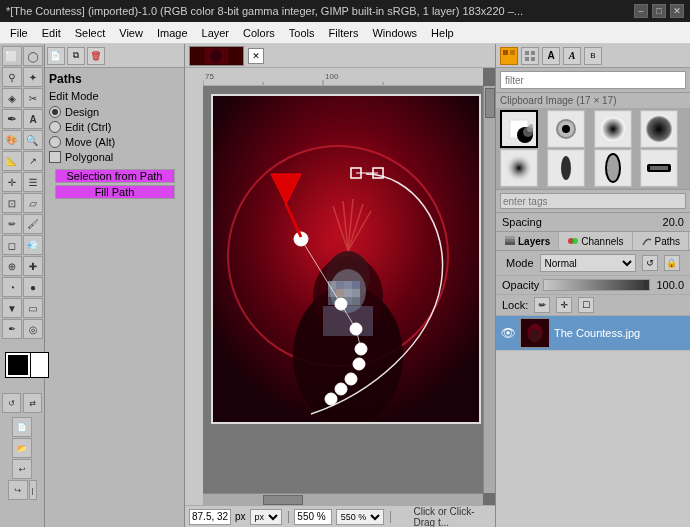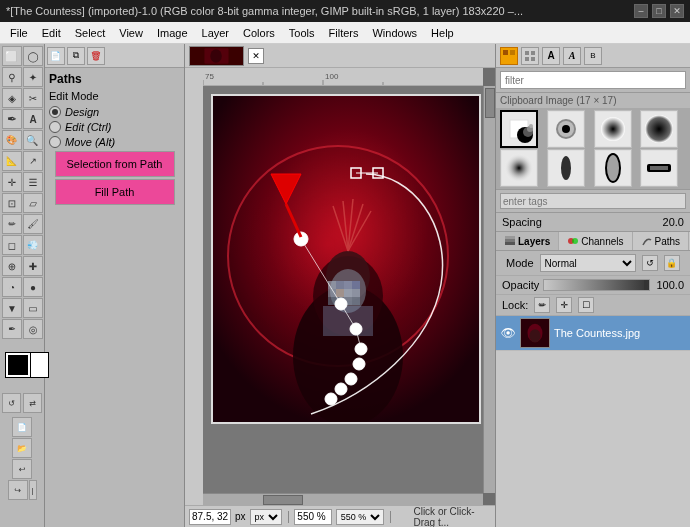--- a/index.html
+++ b/index.html
@@ -157,21 +157,20 @@
     #edit-mode-label {
       font-size: 11px;
       margin-bottom: 4px;
     }
     .radio-row {
       display: flex;
       align-items: center;
       gap: 4px;
       margin-bottom: 3px;
       font-size: 11px;
-      font-style: italic;
     }
     .radio-dot {
       width: 12px; height: 12px;
       border-radius: 50%;
       border: 1.5px solid #555;
       display: flex; align-items: center; justify-content: center;
       background: #d0d0d0;
     }
     .radio-dot.selected::after {
       content: '';
@@ -188,22 +187,22 @@
       margin-bottom: 6px;
     }
     #polygonal-check {
       width: 12px; height: 12px;
       border: 1.5px solid #555;
       background: #d0d0d0;
     }
 
     .path-action-btn {
       width: 120px;
-      height: 26px;
-      background: #ec4899;
+      height: 14px;
+      background: #d946ef;
       border: 1px solid #999;
       display: flex;
       align-items: center;
       justify-content: center;
       margin: 2px auto;
       cursor: pointer;
       font-size: 11px;
     }
 
     
@@ -529,20 +528,24 @@
       </div>
       <div class="radio-row">
         <div class="radio-dot"></div>
         <span>Edit (Ctrl)</span>
       </div>
       <div class="radio-row">
         <div class="radio-dot"></div>
         <span>Move (Alt)</span>
       </div>
 
+      <div id="polygonal-row">
+        <div id="polygonal-check"></div>
+        <span>Polygonal</span>
+      </div>
 
       <div class="path-action-btn">Selection from Path</div>
       <div class="path-action-btn">Fill Path</div>
     </div>
   </div>
 
   <div id="canvas-area">
 
     <div id="canvas-top-bar">
       <div style="display:flex; align-items:center; gap:4px;">

